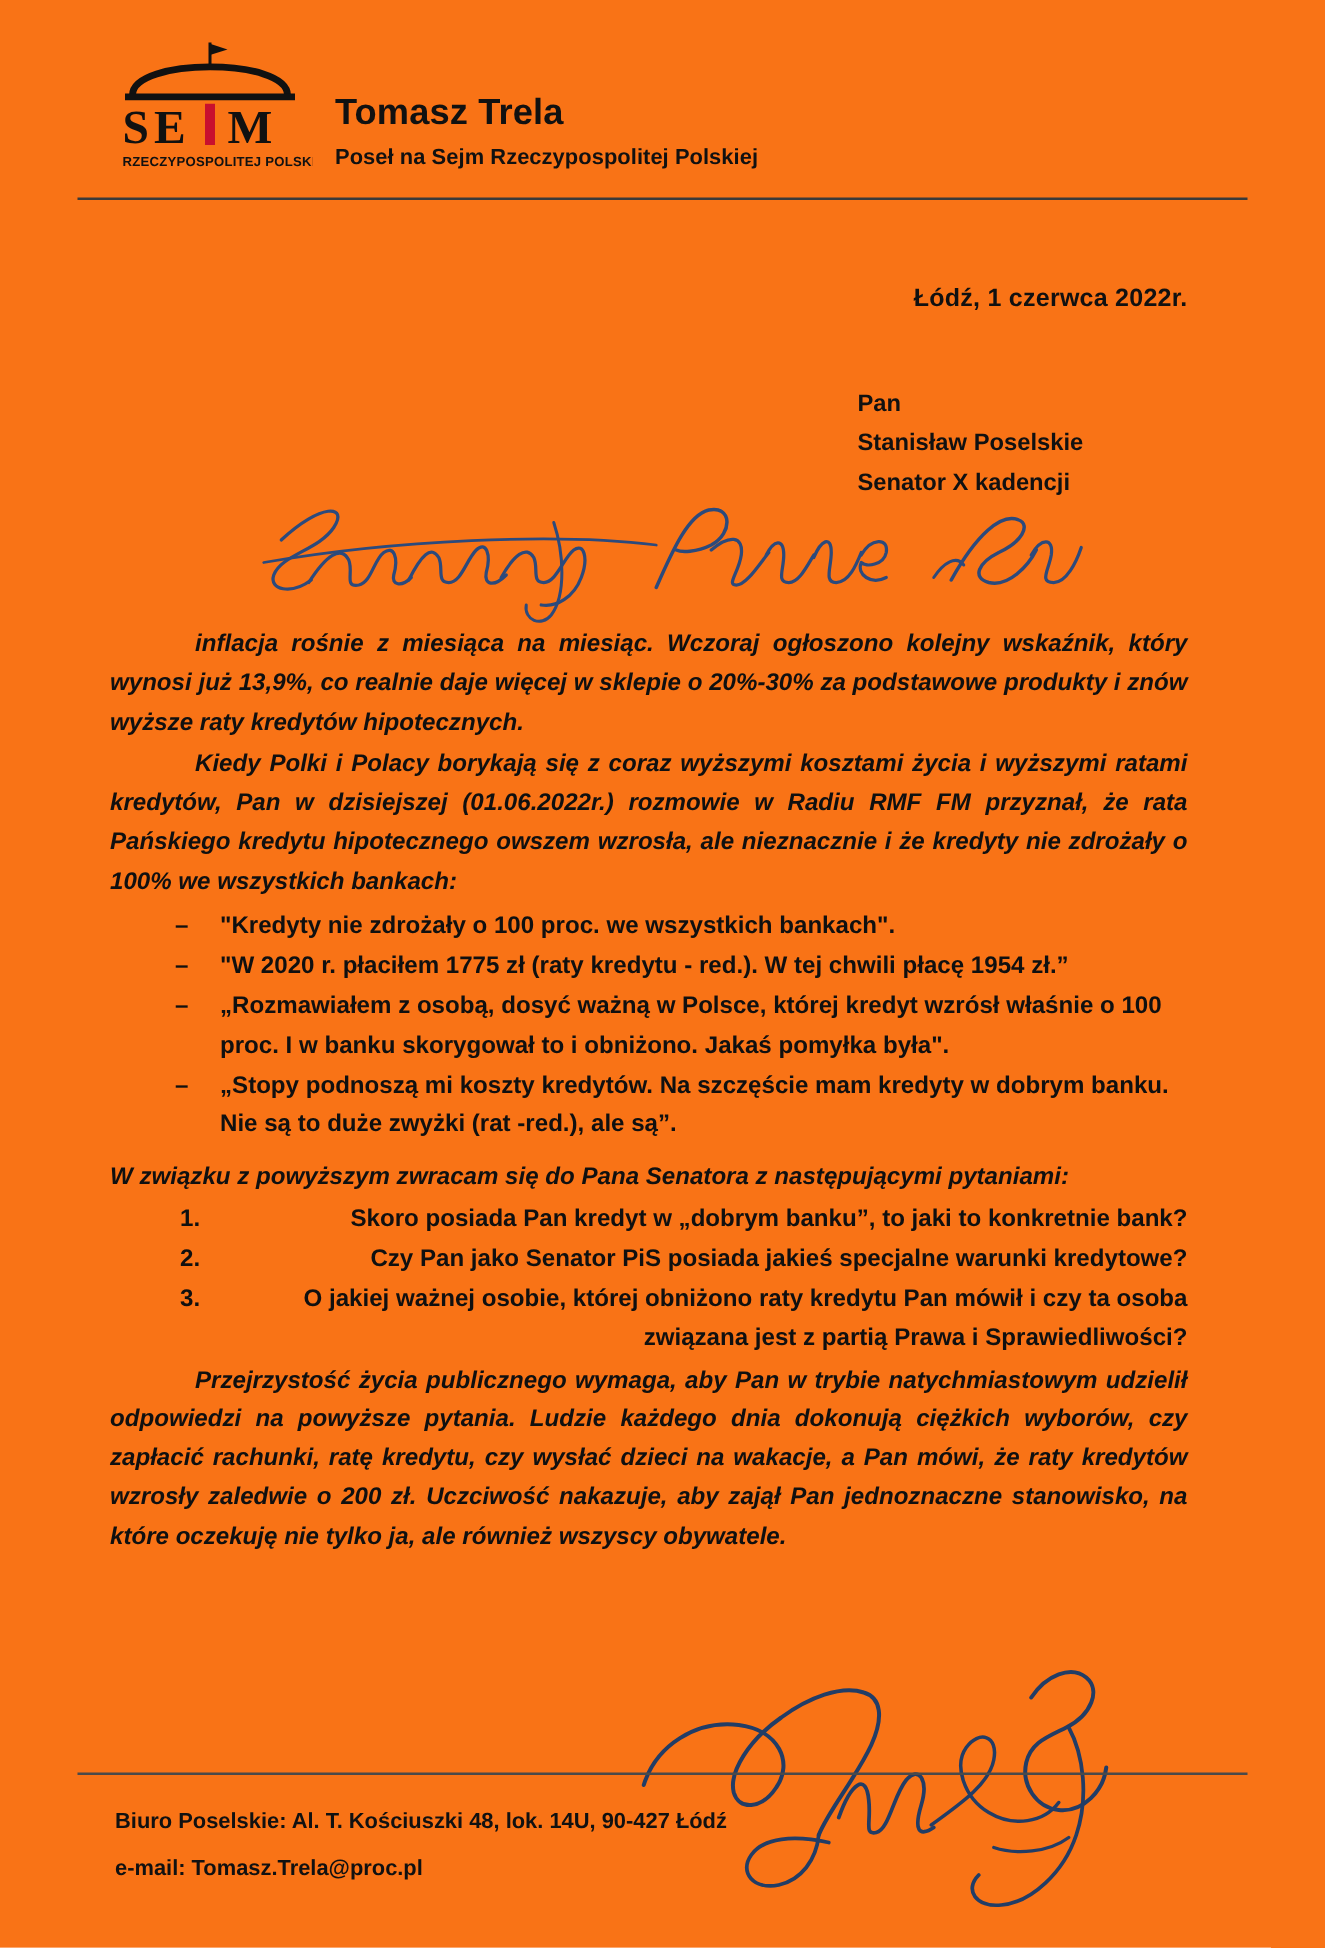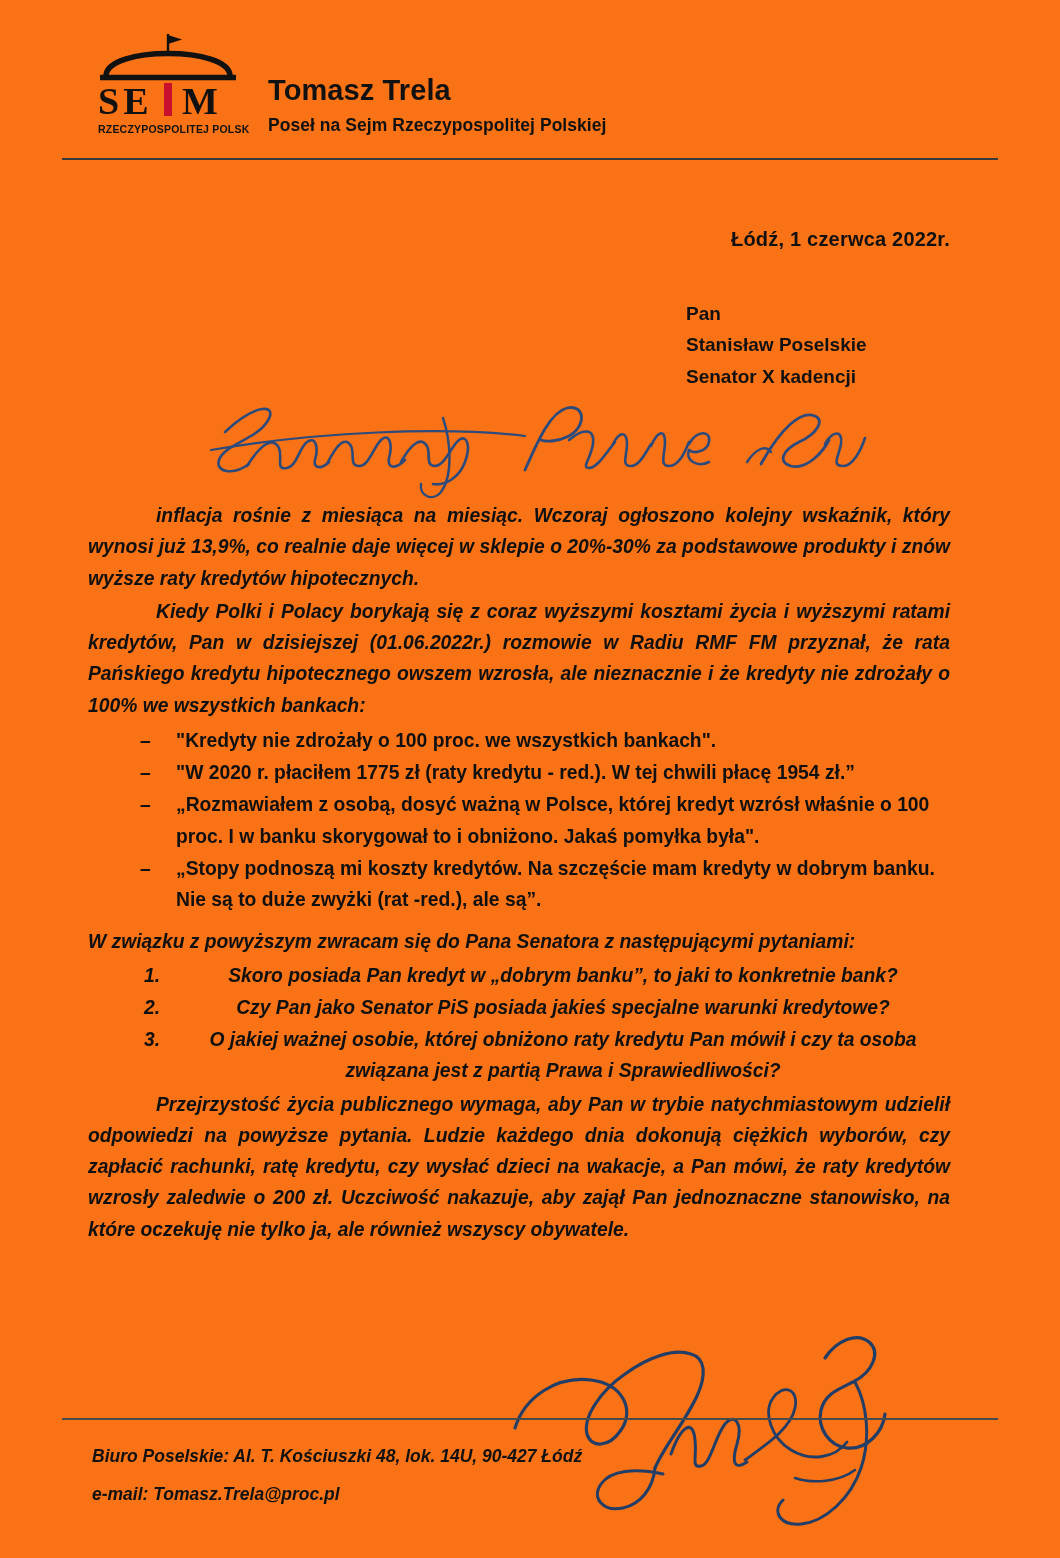--- a/index.html
+++ b/index.html
@@ -77,21 +77,21 @@
     font-weight: bold;
     color: #111;
     letter-spacing: .2px;
     margin-top: 32px;
   }
 
   
   .addressee {
     position: absolute;
     left: 686px;
-    top: 298px;
+    top: 308px;
     font-size: 19px;
     font-weight: bold;
     line-height: 1.65;
     color: #111;
   }
 
   
   .body-text {
     position: absolute;
     left: 88px;
@@ -132,23 +132,22 @@
     list-style: none;
     margin: 2px 0 2px 0;
     padding: 0 0 0 50px;
     counter-reset: q;
   }
   ol.num-list li {
     position: relative;
     padding-left: 38px;
     margin-bottom: 1px;
     font-weight: bold;
-    text-align: center;
+    text-align: right;
     counter-increment: q;
-    font-style: italic;
   }
   ol.num-list li::before {
     content: counter(q) ".";
     position: absolute;
     left: 6px;
     top: 0;
   }
 
   .closing {
     text-align: justify;
@@ -164,21 +163,20 @@
     background: #4a4a4a;
   }
   .footer {
     position: absolute;
     left: 92px;
     top: 1438px;
     font-size: 17.5px;
     font-weight: bold;
     color: #111;
     line-height: 2.15;
-    font-style: italic;
   }
 
   
   .sig {
     position: absolute;
     pointer-events: none;
   }
   .sig svg { display: block; overflow: visible; }
   .ink {
     fill: none;

